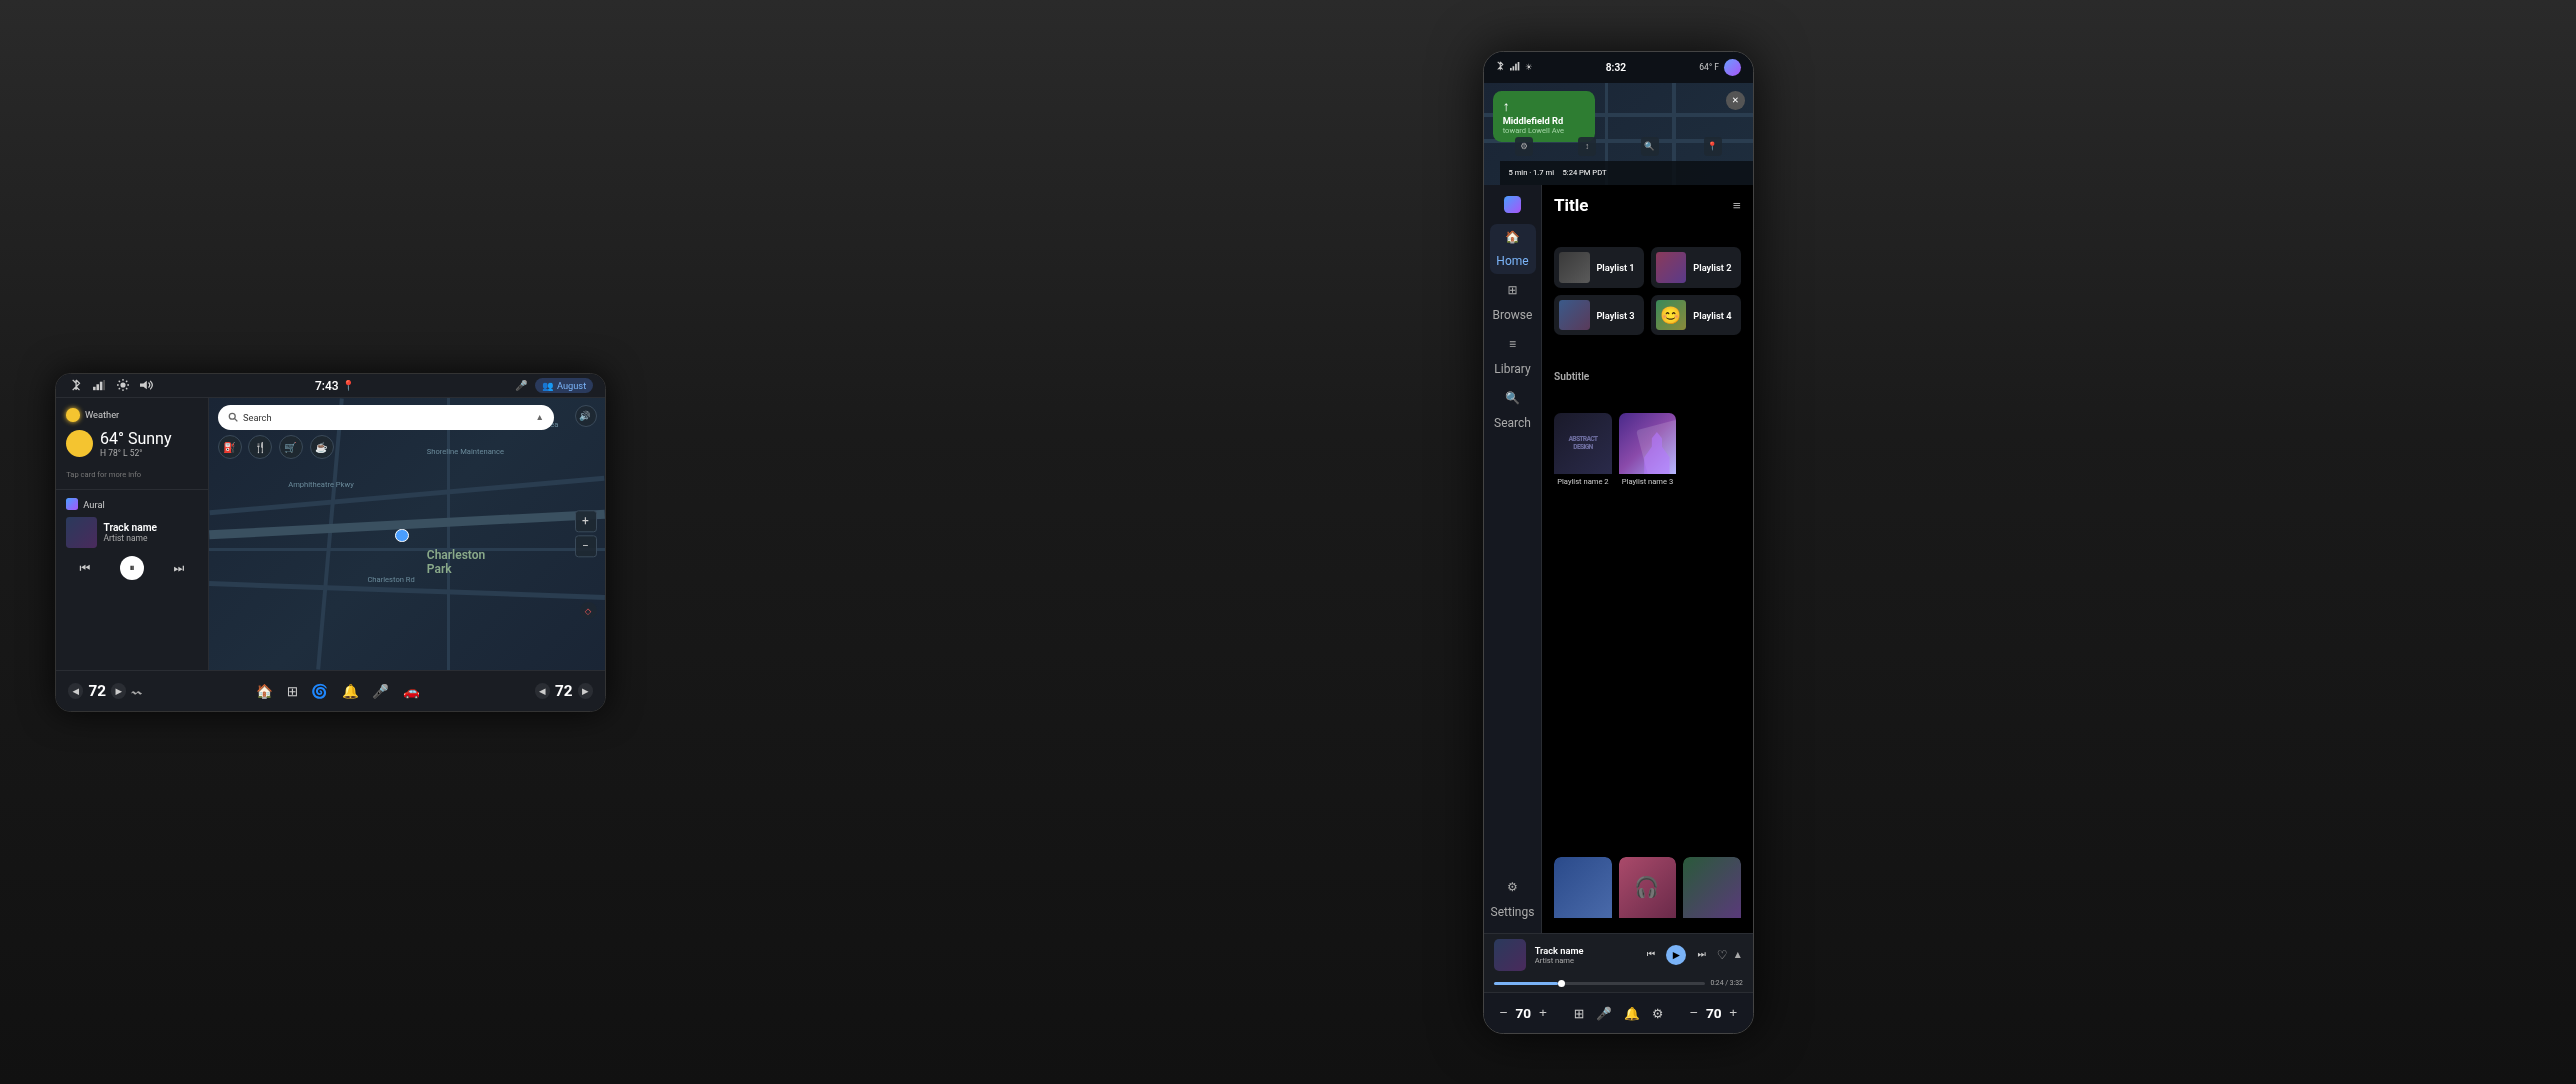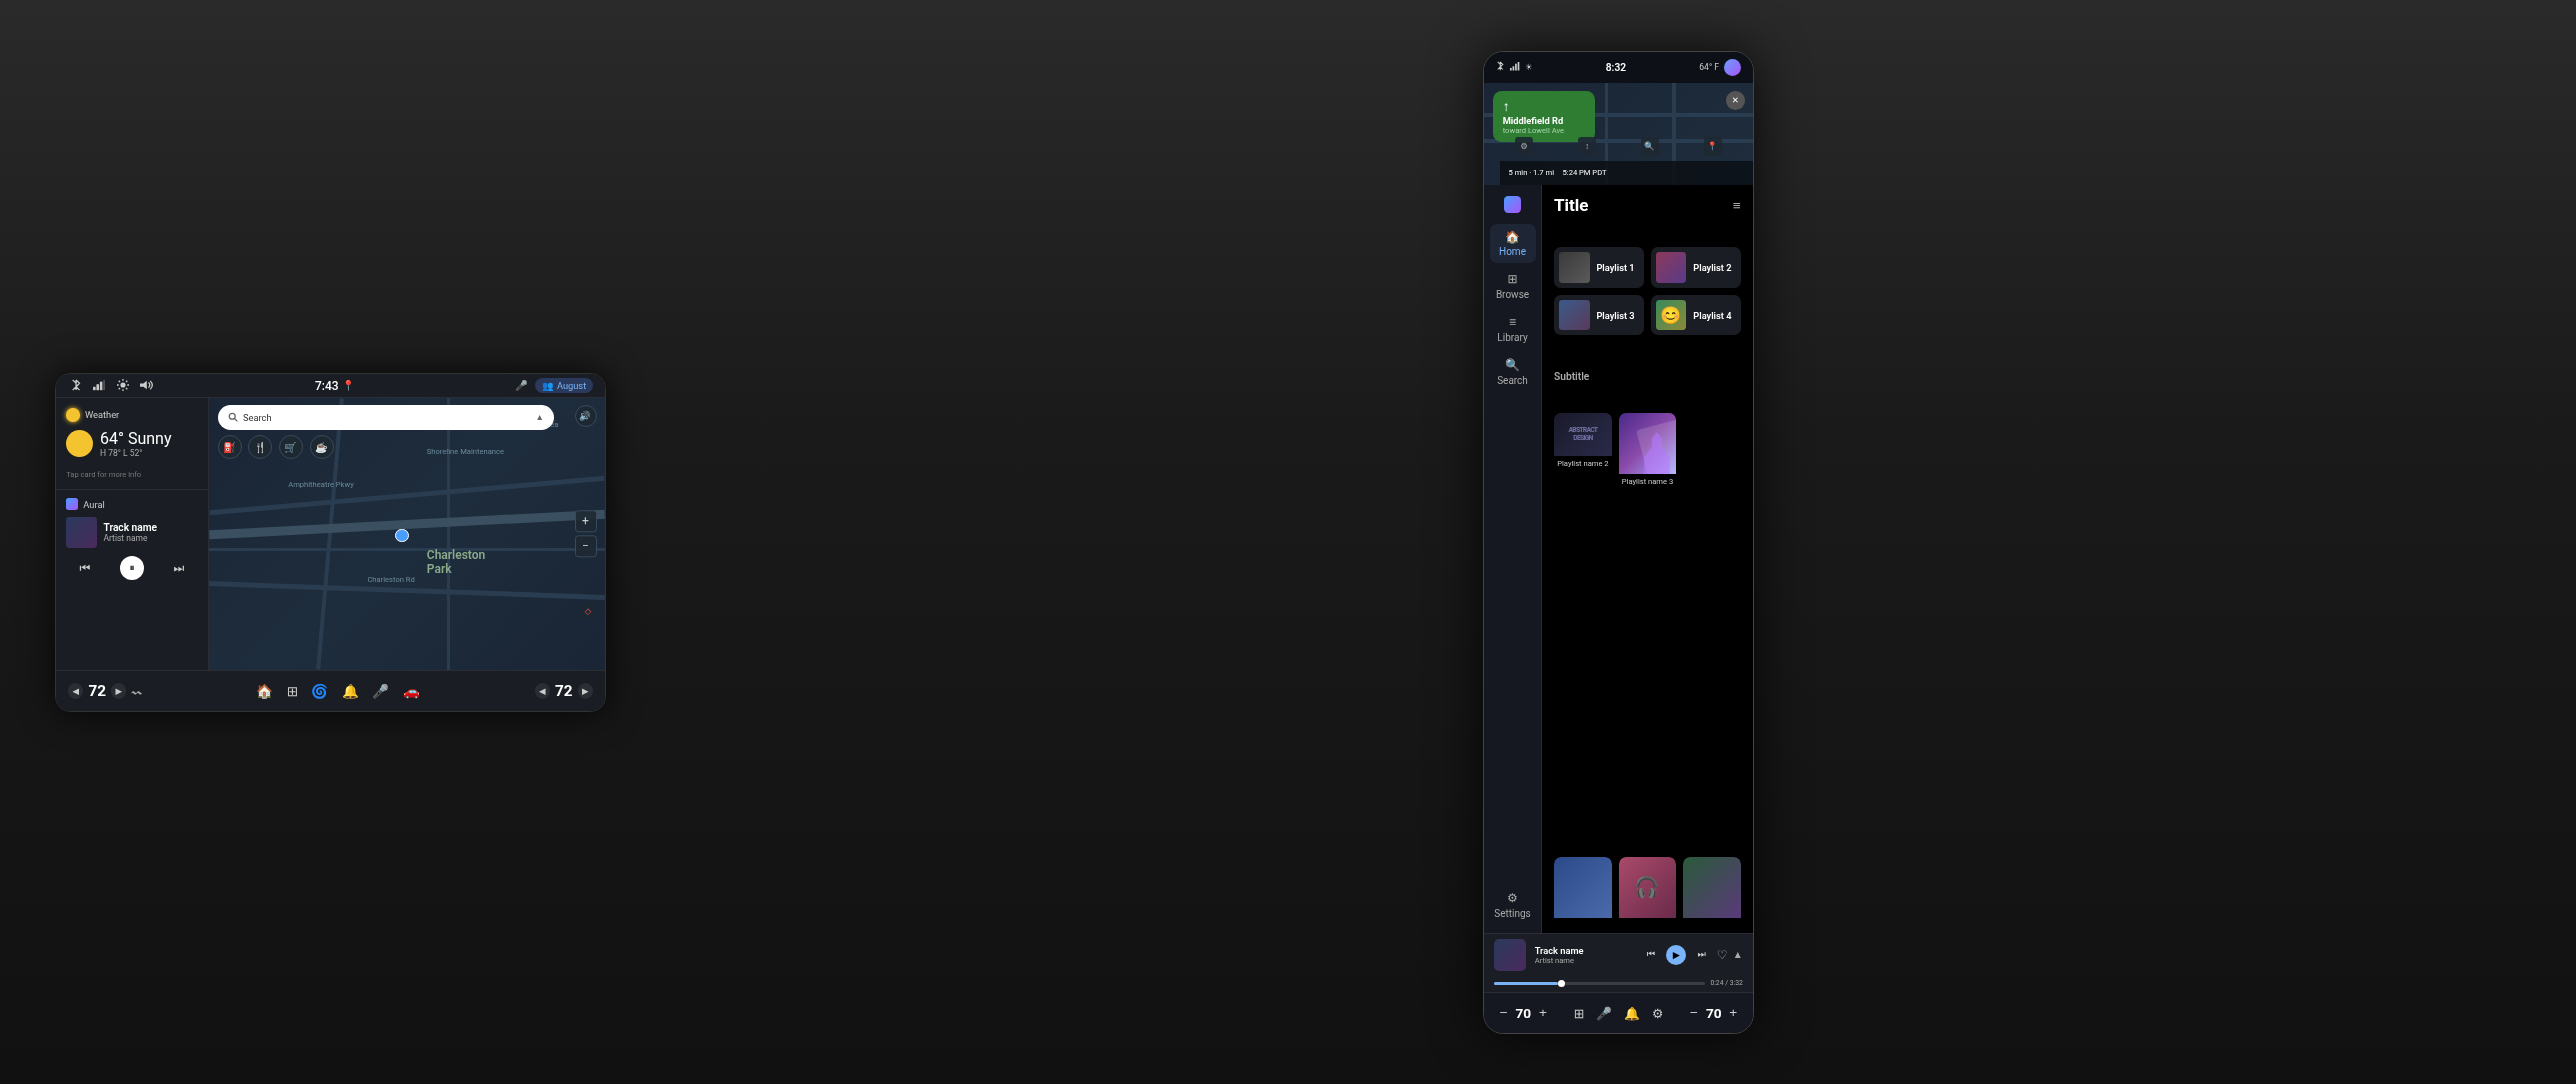--- a/index.html
+++ b/index.html
@@ -584,22 +584,23 @@
     .sidebar-nav-item.active {
       background: #1e2535;
     }
     .sidebar-nav-icon {
       color: #aaa;
       font-size: 12px;
     }
     .sidebar-nav-item.active .sidebar-nav-icon { color: #7ab3f7; }
     .sidebar-nav-label {
       color: #aaa;
-      font-size: 10px;
+      font-size: 12px;
       text-align: center;
+      margin-top: 8px;
     }
     .sidebar-nav-item.active .sidebar-nav-label { color: #7ab3f7; }
 
     
     .app-content {
       flex: 1;
       background: #000000;
       display: flex;
       flex-direction: column;
       overflow: hidden;
@@ -693,21 +694,21 @@
       top: 8.5px;
       left: 50%;
       transform: translateX(-50%);
       width: 30px;
       height: 42px;
       background: rgba(255,255,255,0.3);
       border-radius: 1.7px;
     }
     .browse-thumb-2 {
       background: linear-gradient(135deg, #1a1a2a, #2a2a4a);
-      height: 43px;
+      height: 61px;
       display: flex;
       align-items: center;
       justify-content: center;
       color: #aaa;
       font-size: 17px;
       font-weight: 900;
       letter-spacing: -0.8px;
     }
     .browse-thumb-3 {
       background: linear-gradient(135deg, #4a2a8a, #8a4aaa, #aaaaff);

